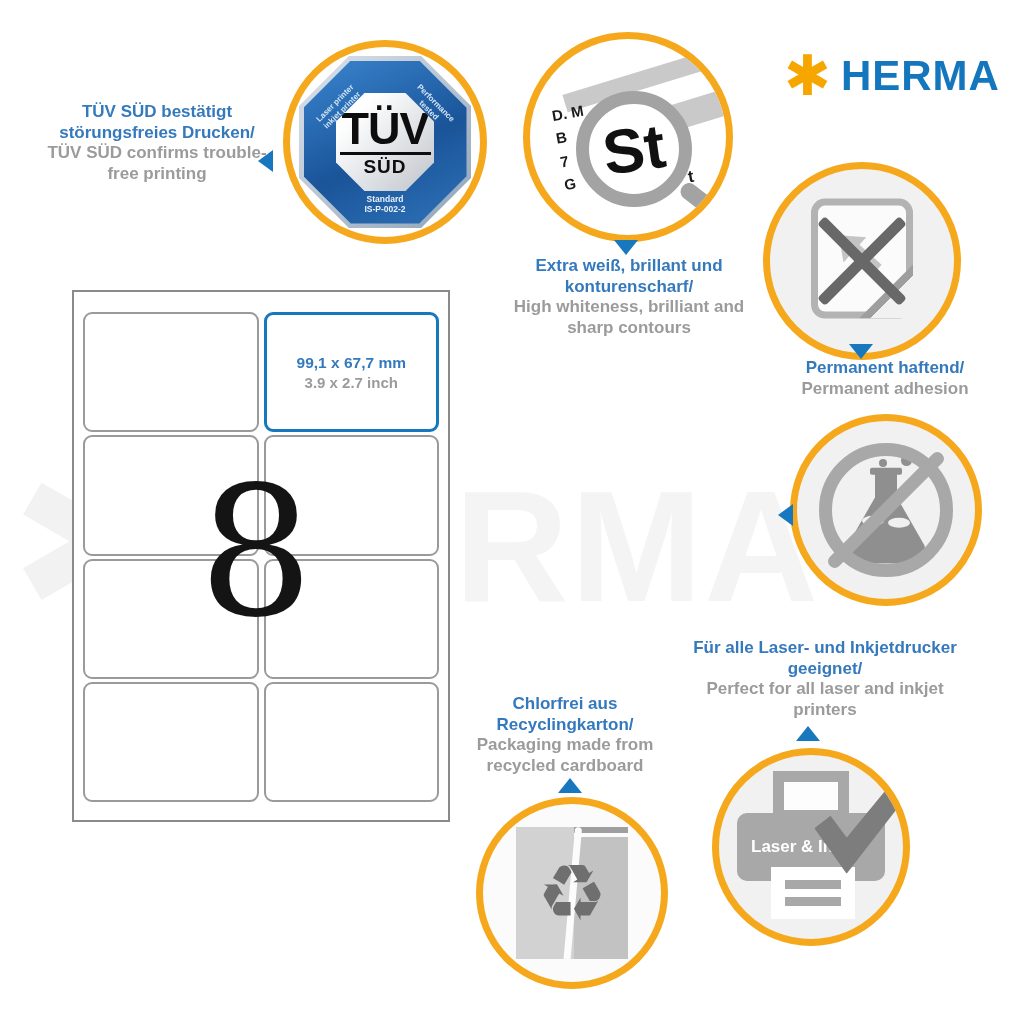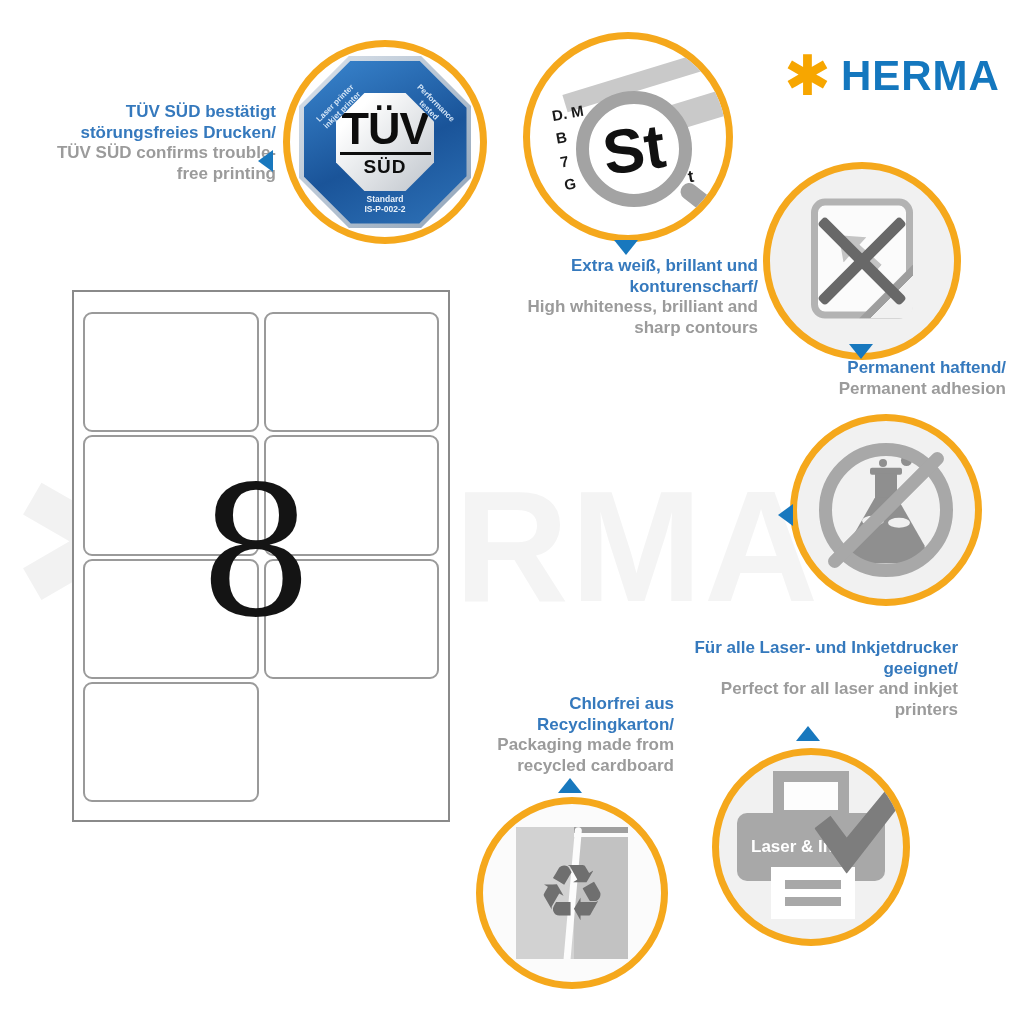--- a/index.html
+++ b/index.html
@@ -90,21 +90,21 @@
   
   .box { position:absolute; left:50%; top:50%; transform:translate(-50%,-50%); width:112px; height:132px; overflow:hidden; }
   .box .left { position:absolute; left:0; top:0; width:58px; height:132px; background:#d2d2d2; }
   .box .right { position:absolute; left:58px; top:10px; width:54px; height:122px; background:#c2c2c2; }
   .box .topstrip { position:absolute; left:58px; top:0; width:54px; height:6px; background:#9f9f9f; }
   .box .gap { position:absolute; left:53px; top:0; width:7px; height:140px; background:#fcfcfc; transform:rotate(5deg); border-radius:4px; }
   .box .recy { position:absolute; left:0; top:0; width:100%; height:100%; display:flex; align-items:center; justify-content:center;
                font-family:"DejaVu Sans", sans-serif; font-size:78px; color:#6f6f6f; }
 
   
-  .feat { position:absolute; text-align:right; font-weight:bold; font-size:17px; line-height:1.22; z-index:2; }
+  .feat { position:absolute; text-align:center; font-weight:bold; font-size:17px; line-height:1.22; z-index:2; }
   .feat .de { color:#3579BD; } .feat .en { color:#9b9b9b; }
   .t-tuv   { left:38px;  top:102px; width:238px; }
   .t-extra { left:500px; top:256px; width:258px; }
   .t-perm  { left:764px; top:358px; width:242px; }
   .t-chlor { left:570px; top:460px; width:208px; }
   .t-laser { left:692px; top:638px; width:266px; }
   .t-pack  { left:456px; top:694px; width:218px; }
 
   
   .tri { position:absolute; width:0; height:0; z-index:2; }
@@ -127,20 +127,24 @@
     <span class="wm-txt">HERMA</span>
   </div>
 
   <div class="logo">
     <span class="ast">✱</span>
     <span class="txt">HERMA</span>
   </div>
 
   <div class="sheet">
     <div class="cell"></div>
+    <div class="cell hl">
+      <span class="mm">99,1 x 67,7 mm</span>
+      <span class="inch">3.9 x 2.7 inch</span>
+    </div>
     <div class="cell"></div>
     <div class="cell"></div>
     <div class="cell"></div>
     <div class="cell"></div>
     <div class="cell"></div>
     <div class="cell"></div>
   </div>
   <div class="sheet-count">8</div>
 
   <div class="circle white" style="left:283px; top:40px; width:204px; height:204px;">

